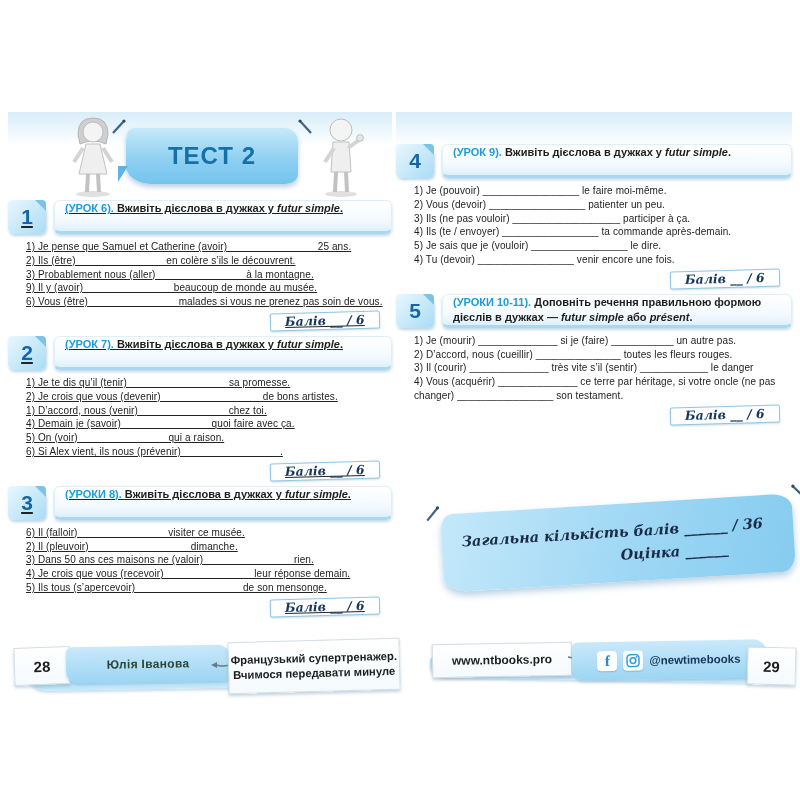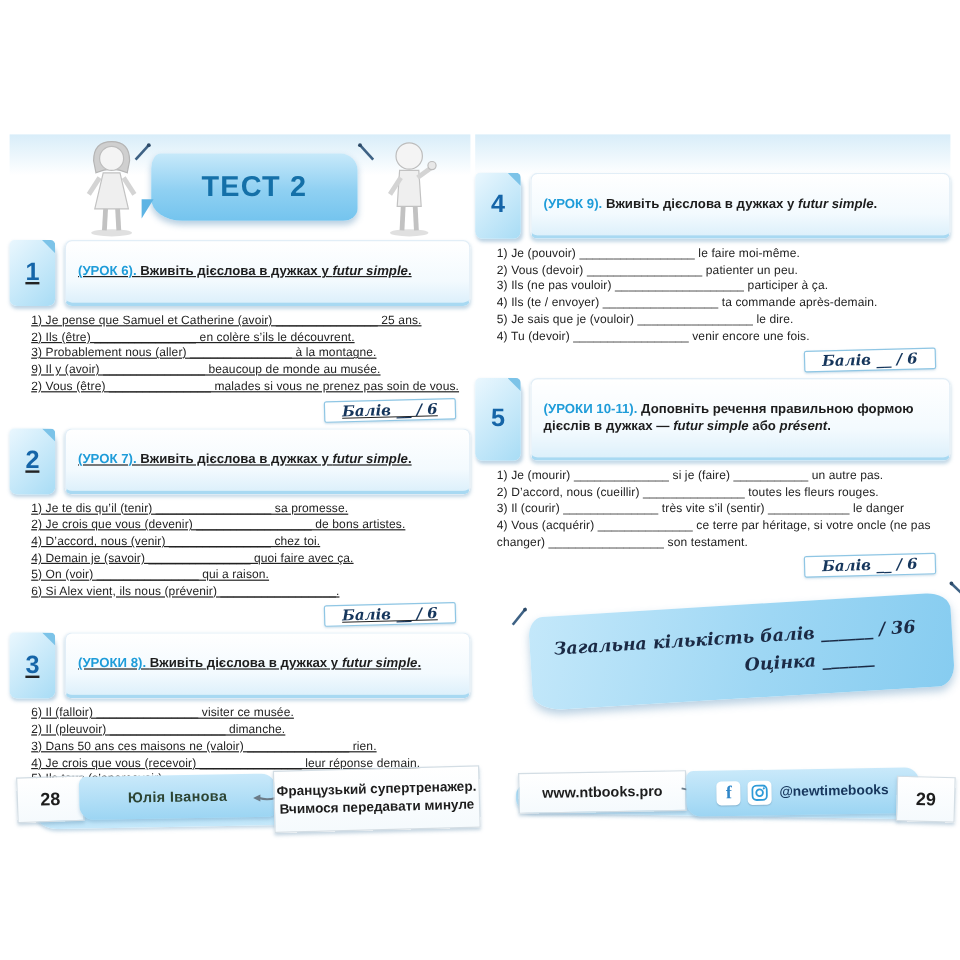--- a/index.html
+++ b/index.html
@@ -37,21 +37,21 @@
     background:linear-gradient(135deg,#eaf7fe,#a8dcf5);
     border-radius:4px 12px 6px 6px;box-shadow:1px 2px 3px rgba(110,160,195,.45);
     color:#1565a8;font-weight:bold;font-size:21px;
     display:flex;align-items:center;justify-content:center;}
   .ex-badge::after{content:'';position:absolute;top:0;right:0;
     border-style:solid;border-width:0 11px 11px 0;
     border-color:transparent #7cc3e8 transparent transparent;border-radius:0 4px 0 0;}
   .ex-band{flex:1;background:linear-gradient(#ffffff,#f3fafe 65%,#ddf0fb);
     border:1px solid #e2eef7;border-bottom:3px solid #a8d9f2;border-radius:6px;
     box-shadow:0 2px 3px rgba(110,160,195,.4);
-    padding:18px 10px;font-size:11px;line-height:1.35;font-weight:bold;color:#1d1d1d;}
+    padding:0 10px;font-size:11px;line-height:1.35;font-weight:bold;color:#1d1d1d;}
   .lesson{color:#1e9cd9;font-weight:bold;}
   .it{font-style:italic;}
   .ex-items{padding:2px 4px 0 18px;}
   .ex-item{font-size:10px;line-height:1.38;color:#232323;letter-spacing:.1px;}
   .ex-score-row{display:flex;justify-content:flex-end;padding:3px 12px 0 0;}
   .ex-score{background:#ffffff;border:1.5px solid #8fc6e4;border-radius:2px;
     padding:0 14px 1px 14px;transform:rotate(-1.5deg);
     font-family:"DejaVu Serif", serif;font-style:italic;font-weight:bold;
     font-size:12.5px;color:#16365c;box-shadow:0 1px 2px rgba(110,160,195,.35);}
 
@@ -139,35 +139,35 @@
         <div class="exercise">
           <div class="ex-header">
             <div class="ex-badge">1</div>
             <div class="ex-band"><span class="lesson">(УРОК 6). </span><span>Вживіть дієслова в дужках у </span><span class="it">futur simple</span><span>.</span></div>
           </div>
           <div class="ex-items">
             <div class="ex-item">1) Je pense que Samuel et Catherine (avoir) _______________ 25 ans.</div>
             <div class="ex-item">2) Ils (être) _______________ en colère s’ils le découvrent.</div>
             <div class="ex-item">3) Probablement nous (aller) _______________ à la montagne.</div>
             <div class="ex-item">9) Il y (avoir) _______________ beaucoup de monde au musée.</div>
-            <div class="ex-item">2) Vous (être) _______________ malades si vous ne prenez pas soin de vous.</div>
+            <div class="ex-item">6) Vous (être) _______________ malades si vous ne prenez pas soin de vous.</div>
           </div>
           <div class="ex-score-row">
             <div class="ex-score">Балів __ / 6</div>
           </div>
         </div>
         <div class="exercise">
           <div class="ex-header">
             <div class="ex-badge">2</div>
             <div class="ex-band"><span class="lesson">(УРОК 7). </span><span>Вживіть дієслова в дужках у </span><span class="it">futur simple</span><span>.</span></div>
           </div>
           <div class="ex-items">
             <div class="ex-item">1) Je te dis qu’il (tenir) _________________ sa promesse.</div>
             <div class="ex-item">2) Je crois que vous (devenir) _________________ de bons artistes.</div>
-            <div class="ex-item">4) D’accord, nous (venir) _______________ chez toi.</div>
+            <div class="ex-item">1) D’accord, nous (venir) _______________ chez toi.</div>
             <div class="ex-item">4) Demain je (savoir) _______________ quoi faire avec ça.</div>
             <div class="ex-item">5) On (voir) _______________ qui a raison.</div>
             <div class="ex-item">6) Si Alex vient, ils nous (prévenir) _________________.</div>
           </div>
           <div class="ex-score-row">
             <div class="ex-score">Балів __ / 6</div>
           </div>
         </div>
         <div class="exercise">
           <div class="ex-header">

